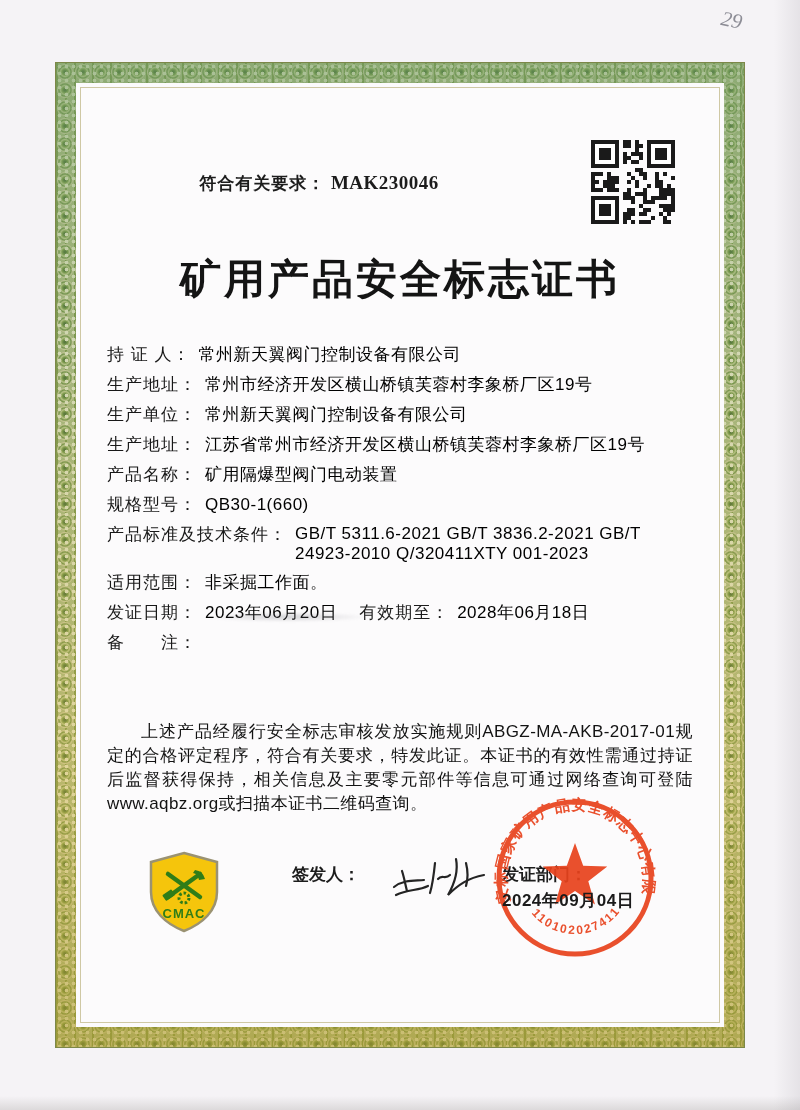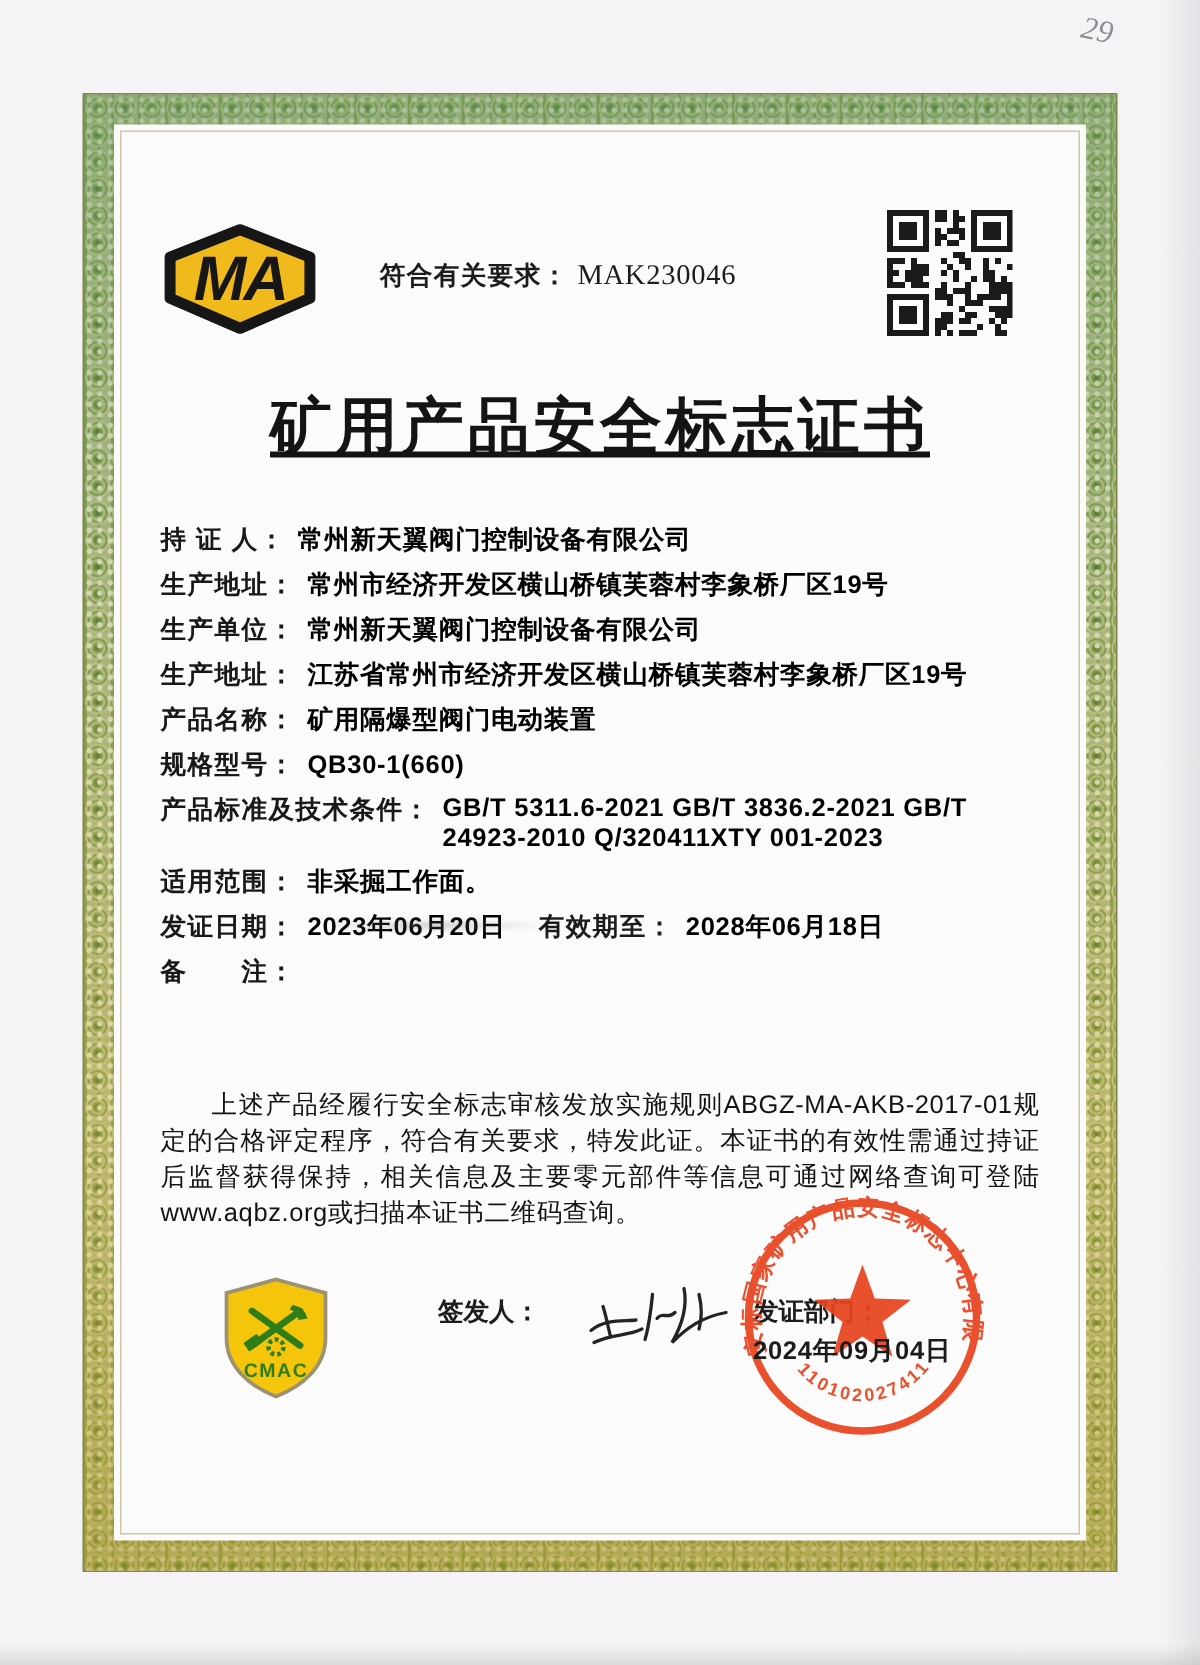--- a/index.html
+++ b/index.html
@@ -35,31 +35,31 @@
   .band-inner{position:absolute;inset:20px;background:#fcfbfc;}
   .band-inner::before{content:"";position:absolute;inset:4px;border:1px solid #cfc8a4;pointer-events:none;}
   .content{position:absolute;inset:5px;padding:52px 26px 0;}
 
   
   .hdr{display:flex;align-items:flex-start;}
   .ma-wrap{margin-top:8px;flex:none;}
   .hdr-mid{flex:1;display:flex;justify-content:center;}
   .certno{position:relative;left:-30px;margin-top:32px;font-size:17px;font-weight:700;
     letter-spacing:1px;white-space:nowrap;}
-  .certno .num{font-family:"Liberation Serif","DejaVu Serif",serif;font-weight:400;
+  .certno .num{font-family:"Liberation Serif","DejaVu Serif",serif;font-weight:700;
     font-size:19px;letter-spacing:.5px;}
   .qr{flex:none;width:84px;height:84px;margin-right:18px;}
 
   
   .title{margin-top:32px;text-align:center;font-size:41px;line-height:46px;font-weight:700;
-    letter-spacing:3px;font-family:"Liberation Serif","DejaVu Serif",serif;color:#141414;text-decoration:underline;}
+    letter-spacing:3px;font-family:"Liberation Serif","DejaVu Serif",serif;color:#141414;}
 
   
   .fields{margin-top:42px;}
-  .row{display:flex;font-size:17px;font-weight:700;line-height:22px;margin-bottom:8px;}
+  .row{display:flex;font-size:17px;font-weight:400;line-height:22px;margin-bottom:8px;}
   .lbl{flex:none;white-space:nowrap;letter-spacing:1px;margin-right:8px;color:#181818;}
   .val{flex:1;letter-spacing:.5px;color:#000000;}
   .row.std .val{line-height:20px;}
   .row.dates .lbl2{flex:none;white-space:nowrap;letter-spacing:1px;margin-left:22px;margin-right:8px;}
   .row.dates .val{flex:none;}
   .smudge{position:absolute;left:124px;top:524px;width:165px;height:10px;
     background:radial-gradient(ellipse at center, rgba(120,120,128,.30), rgba(120,120,128,0) 70%);
     filter:blur(1px);}
 
   
@@ -80,26 +80,20 @@
 <body>
 
 <div class="sheet">
   <div class="corner-mark">29</div>
 
   <div class="band">
     <div class="band-inner">
       <div class="content">
 
         <div class="hdr">
-          <div class="ma-wrap">
-            <svg width="106" height="76" viewBox="0 0 116 82">
-              <path d="M7,25 L58,5 L109,25 L109,55 L58,77 L7,55 Z" fill="#f0b91c" stroke="#161616" stroke-width="8" stroke-linejoin="round"></path>
-              <text x="58" y="56" text-anchor="middle" font-size="46" font-weight="900" font-style="italic" font-family="Liberation Sans, sans-serif" fill="#161616" letter-spacing="-2">MA</text>
-            </svg>
-          </div>
           <div class="hdr-mid">
             <div class="certno">
               <span>符合有关要求：</span>
               <span class="num">MAK230046</span>
             </div>
           </div>
           <svg class="qr" id="qr" viewBox="0 0 21 21" shape-rendering="crispEdges">
               <rect x="8" y="0" width="1" height="1" fill="#1a1a1a"></rect>
               <rect x="9" y="0" width="1" height="1" fill="#1a1a1a"></rect>
               <rect x="11" y="0" width="1" height="1" fill="#1a1a1a"></rect>

